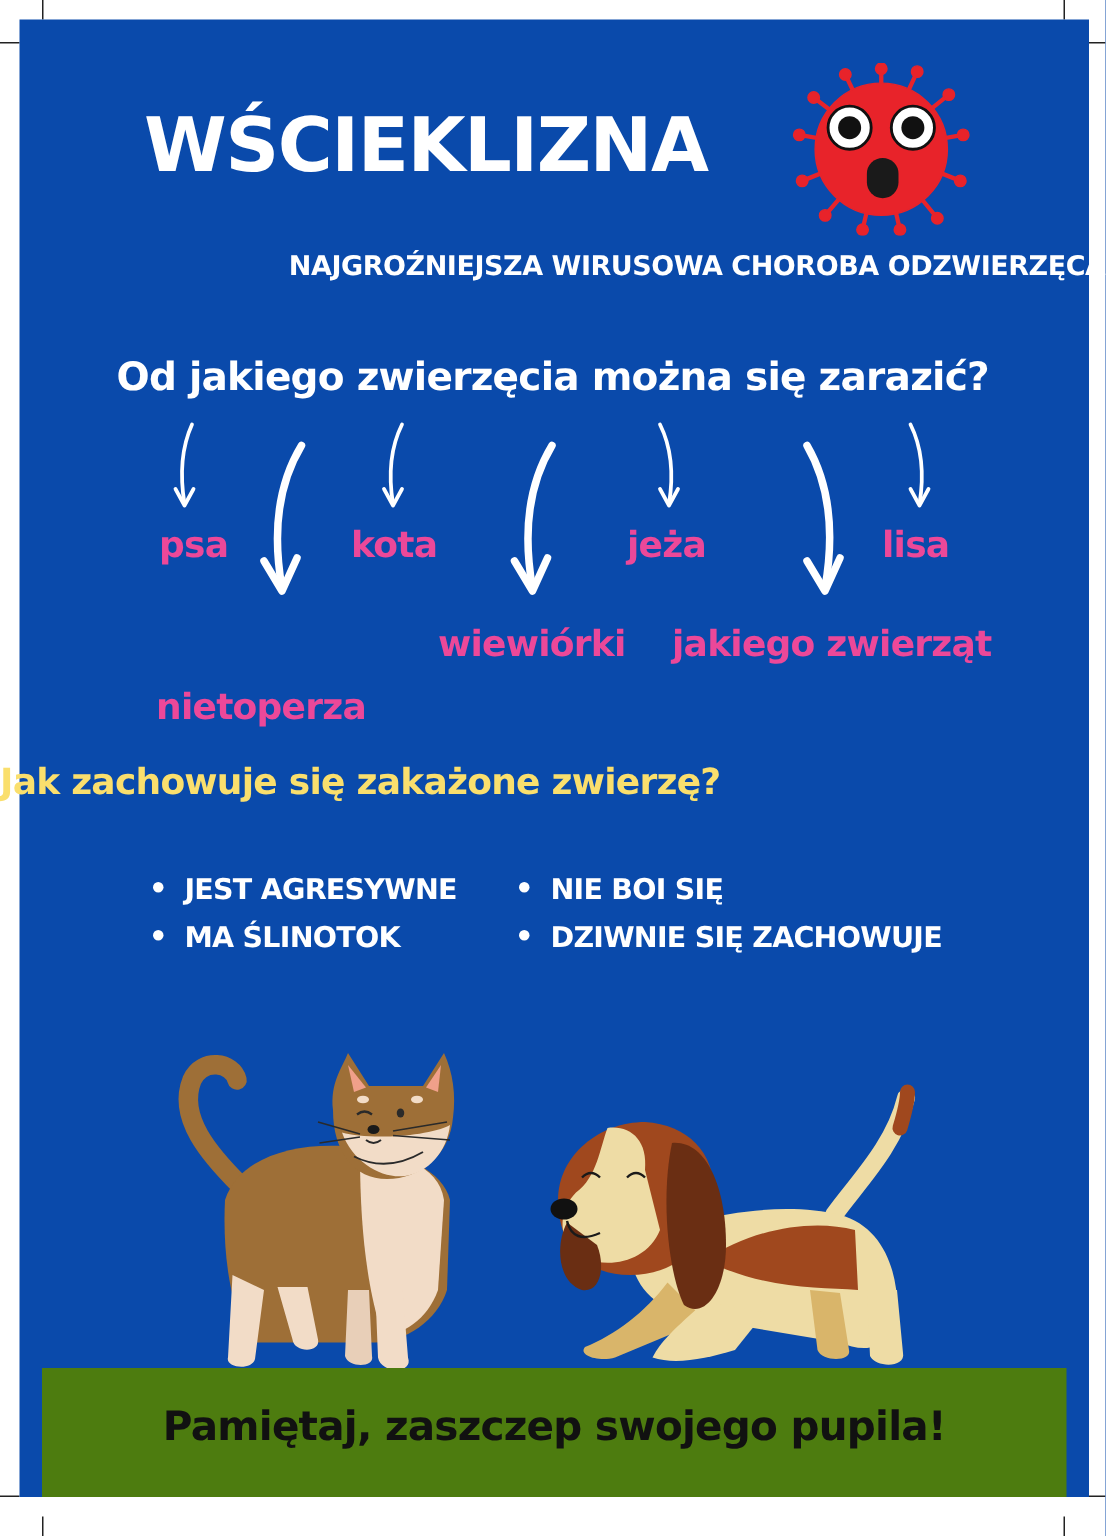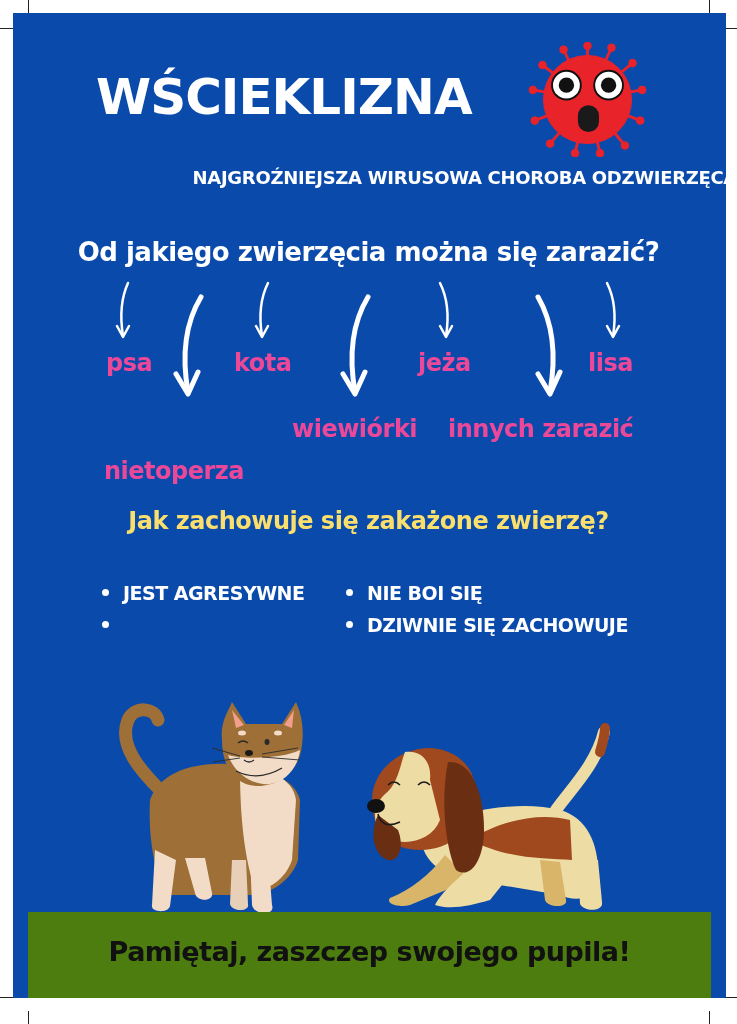--- a/index.html
+++ b/index.html
@@ -9,21 +9,21 @@
   .panel { position:absolute; left:13px; top:13px; width:713px; height:985px; background:#0a4aab; }
   .title { position:absolute; left:96px; top:68px; font-size:50px; font-weight:bold; color:#fff;
            letter-spacing:-1px; font-family:"DejaVu Sans", sans-serif; }
   .virus { position:absolute; left:525px; top:42px; width:125px; height:115px; }
   .subtitle { position:absolute; left:0; width:737px; top:167px; text-align:right; font-size:18px;
               font-weight:bold; color:#fff; letter-spacing:-0.3px; }
   .question { position:absolute; left:0; width:737px; top:237px; text-align:center; font-size:26px;
               font-weight:bold; color:#fff; letter-spacing:-0.5px; }
   .animal { position:absolute; color:#ec4899; font-size:24px; font-weight:bold; letter-spacing:-0.5px; }
   .arrows { position:absolute; left:0; top:0; width:737px; height:1024px; pointer-events:none; }
-  .q2 { position:absolute; left:0; width:737px; top:507px; text-align:center; font-size:24px;
+  .q2 { position:absolute; left:0; width:737px; top:507px; text-align:left; font-size:24px;
         font-weight:bold; color:#fadf6d; letter-spacing:-0.5px; }
   .bullet { position:absolute; color:#fff; font-size:19px; font-weight:bold; letter-spacing:-0.5px; }
   .bullet .dot { display:inline-block; width:7px; height:7px; border-radius:50%; background:#fff;
                  vertical-align:middle; margin-right:14px; position:relative; top:-2px; }
   .band { position:absolute; left:28px; top:912px; width:683px; height:86px; background:#4d7c0f; }
   .band-text { position:absolute; left:0; width:683px; top:24px; text-align:center; font-size:27px;
                font-weight:bold; color:#111; letter-spacing:-0.5px; }
   .pets { position:absolute; left:0; top:0; width:737px; height:1024px; }
 </style>
 </head>
@@ -104,26 +104,26 @@
     <path d="M538 374 L550 394 L560 372" stroke-width="5"></path>
   </g>
 </svg>
 
 <div class="animal" style="left:106px;top:349px;">psa</div>
 <div class="animal" style="left:234px;top:349px;">kota</div>
 <div class="animal" style="left:418px;top:349px;">jeża</div>
 <div class="animal" style="left:588px;top:349px;">lisa</div>
 <div class="animal" style="left:104px;top:415px;margin-top:42px;">nietoperza</div>
 <div class="animal" style="left:292px;top:415px;">wiewiórki</div>
-<div class="animal" style="left:448px;top:415px;">innych zarazić</div>
+<div class="animal" style="left:448px;top:415px;">jakiego zwierząt</div>
 
 <div class="q2">Jak zachowuje się zakażone zwierzę?</div>
 
 <div class="bullet" style="left:102px;top:582px;"><span class="dot"></span><span>JEST AGRESYWNE</span></div>
-<div class="bullet" style="left:102px;top:614px;"><span class="dot"></span></div>
+<div class="bullet" style="left:102px;top:614px;"><span class="dot"></span><span>MA ŚLINOTOK</span></div>
 <div class="bullet" style="left:346px;top:582px;"><span class="dot"></span><span>NIE BOI SIĘ</span></div>
 <div class="bullet" style="left:346px;top:614px;"><span class="dot"></span><span>DZIWNIE SIĘ ZACHOWUJE</span></div>
 
 <svg class="pets" viewBox="0 0 737 1024">
   <g>
 
     <path d="M160 790 C140 770 118 745 128 720 C135 705 155 708 158 720" fill="none" stroke="#9e6f37" stroke-width="13" stroke-linecap="round"></path>
 
     <path d="M150 800 C160 770 200 760 240 765 C270 770 295 780 300 800 L298 860 C292 880 270 895 250 895 L170 895 C155 880 148 840 150 800 Z" fill="#9e6f37"></path>
 

